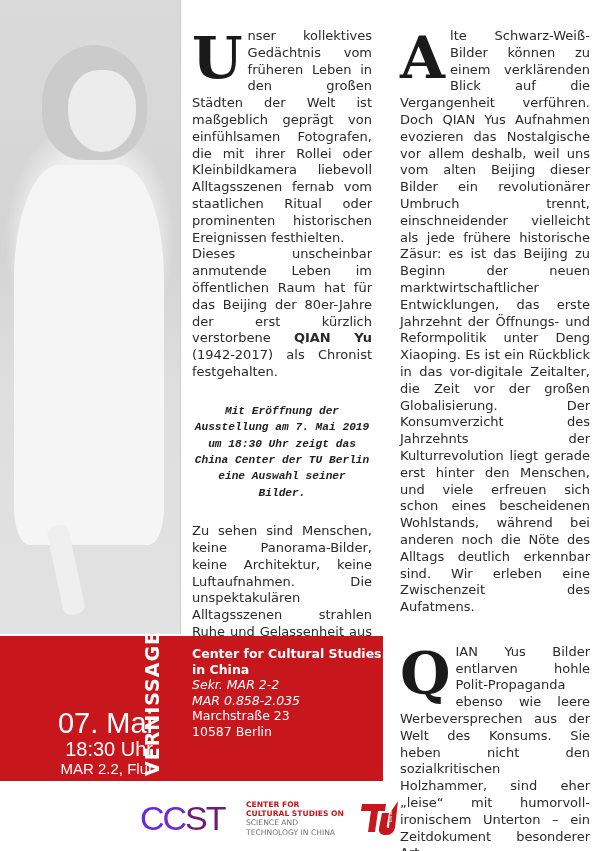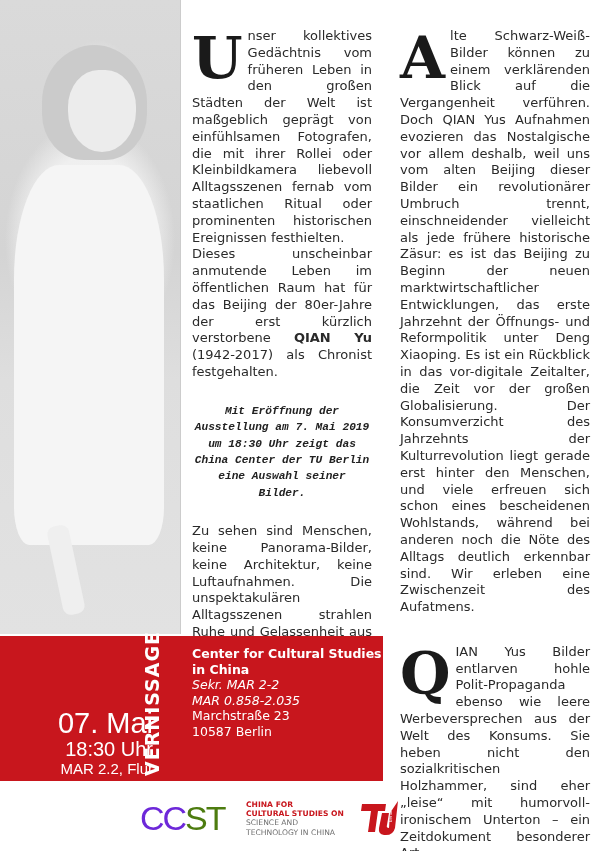--- a/index.html
+++ b/index.html
@@ -28,21 +28,21 @@
   .redbox .time { font-size:20px; line-height:22px; }
   .redbox .room { font-size:15px; line-height:18px; }
   .redbox .verni { position:absolute; left:141px; top:140px; transform-origin:0 0; transform:rotate(-90deg); font-weight:bold; font-size:19px; letter-spacing:1px; white-space:nowrap; font-family:"DejaVu Sans", sans-serif; }
   .redbox .info { position:absolute; left:192px; top:10px; font-size:12.5px; line-height:15.6px; }
   .redbox .info .b { font-weight:bold; }
   .redbox .info .i { font-style:italic; }
 
   .logos { position:absolute; left:140px; top:795px; width:250px; height:50px; }
   .ccst { position:absolute; left:0; top:6px; font-family:"Liberation Sans", sans-serif; font-size:34px; letter-spacing:-2px; line-height:34px; }
   .ccst .c { color:#6d28d9; }
-  .ccst .g { color:#4d7c0f; }
+  .ccst .g { color:#701a75; }
   .ccst-text { position:absolute; left:106px; top:5px; font-size:7.6px; line-height:9.2px; font-weight:bold; }
   .ccst-text .r { color:#c8161d; }
   .ccst-text .g { color:#6f6f6f; font-weight:normal; }
   .tu { position:absolute; left:220px; top:3px; width:40px; height:40px; }
 </style>
 </head>
 <body>
 
 <div class="photo">
   <div class="hair"></div>
@@ -78,21 +78,21 @@
     <div class="i">Sekr. MAR 2-2</div>
     <div class="i">MAR 0.858-2.035</div>
     <div>Marchstraße 23</div>
     <div>10587 Berlin</div>
   </div>
 </div>
 
 <div class="logos">
   <div class="ccst"><span class="c">CC</span><span class="g">ST</span></div>
   <div class="ccst-text">
-    <div class="r">CHINA FOR</div>
+    <div class="r">CENTER FOR</div>
     <div class="r">CULTURAL STUDIES ON</div>
     <div class="g">SCIENCE AND</div>
     <div class="g">TECHNOLOGY IN CHINA</div>
   </div>
   <svg class="tu" viewBox="0 0 40 40">
     <path d="M2 6 L26 6 L25 13 L18 13 L15 34 L8 34 L11 13 L1 13 Z" fill="#c8161d"></path>
     <path d="M22 15 L29 15 L27 27 Q26 30 29 30 L30 15 L38 3 L35 30 Q33 38 24 37 Q18 36 19 30 Z" fill="#c8161d"></path>
     <text x="32" y="24" font-size="4" fill="#fff" transform="rotate(-90 32 24)" font-family="DejaVu Sans, sans-serif">berlin</text>
   </svg>
 </div>

